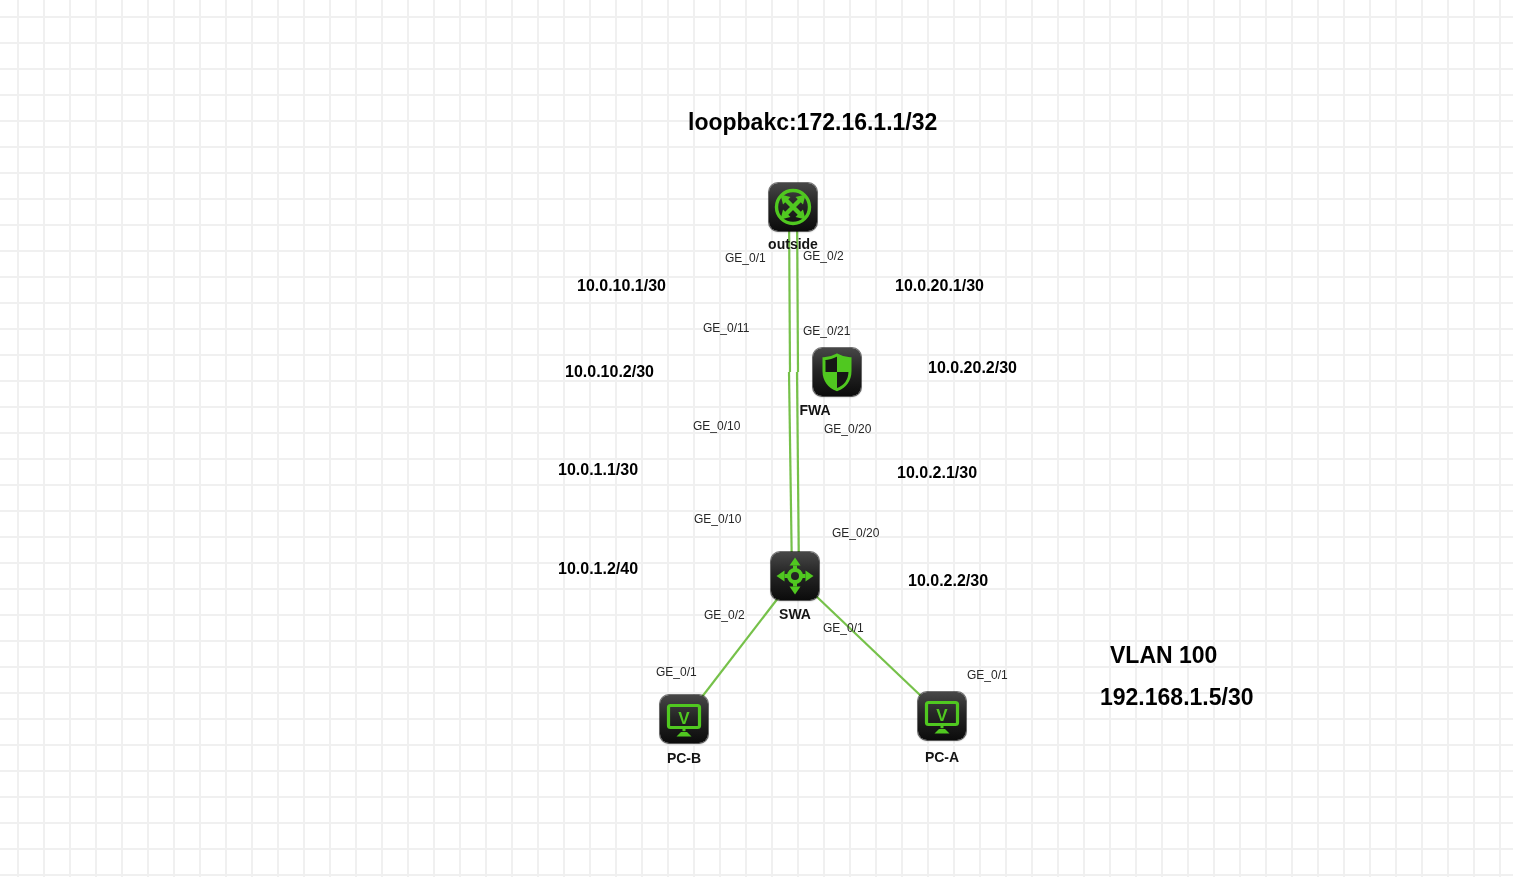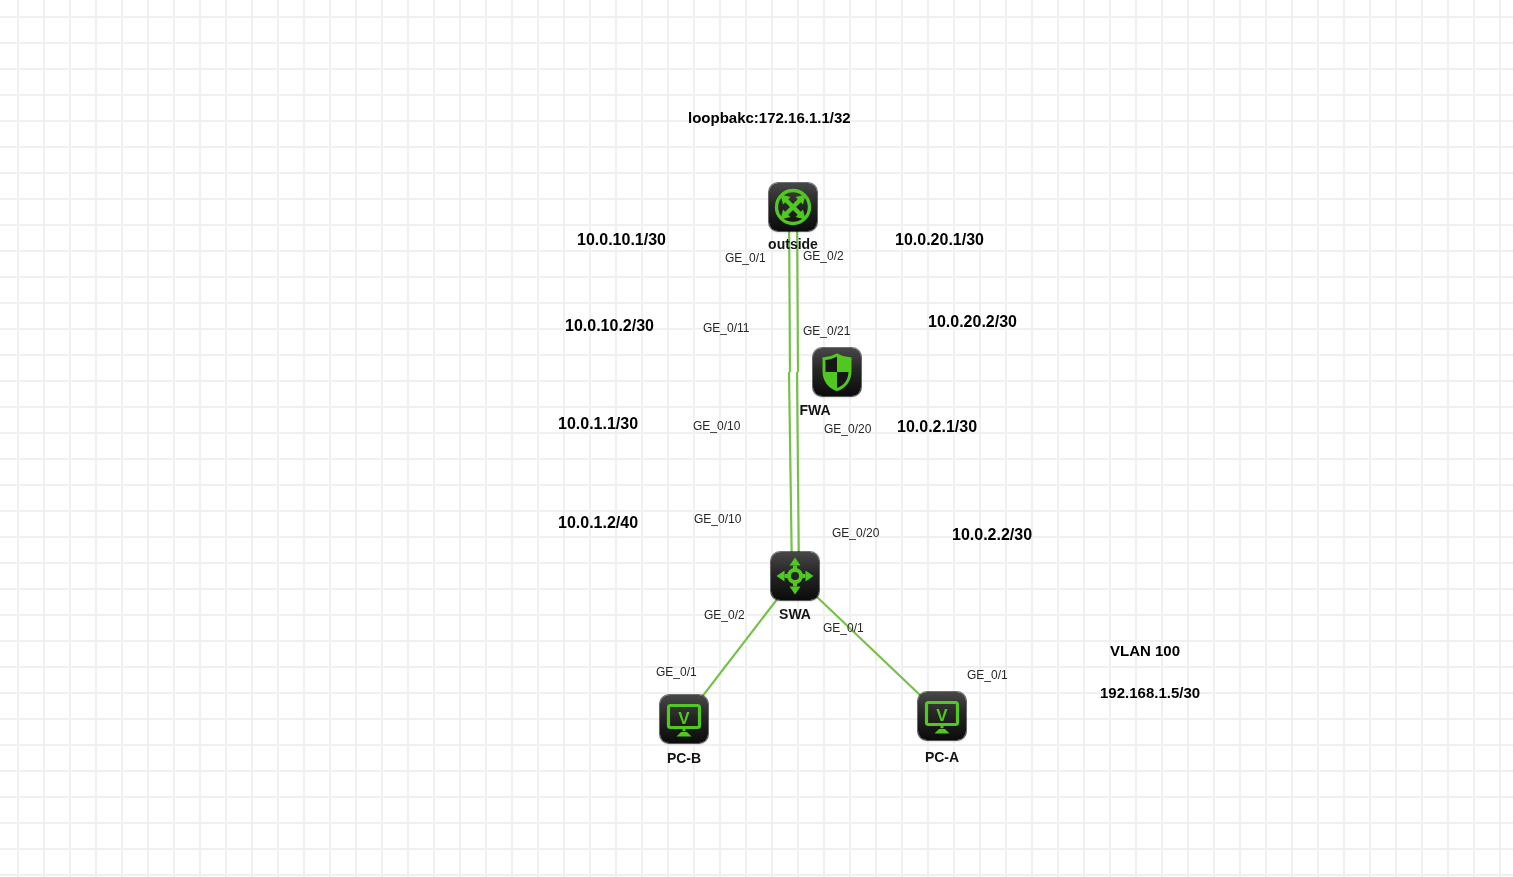--- a/index.html
+++ b/index.html
@@ -25,24 +25,24 @@
     background:linear-gradient(180deg,#474747 0%,#262626 45%,#0b0b0b 100%);
     box-shadow:0 0 0 1px rgba(0,0,0,.55), 0 1px 2px rgba(0,0,0,.35);
   }
   .device .body svg{display:block;}
   .dev-label{
     position:absolute;left:50%;transform:translateX(-50%);
     font-size:14px;font-weight:bold;color:#141414;white-space:nowrap;line-height:1;
   }
   .ip-label{
     position:absolute;font-size:16px;font-weight:bold;color:#000000;
-    white-space:nowrap;line-height:1.05;
+    white-space:nowrap;line-height:1.05;margin-top:46px;
   }
   .note-label{
-    position:absolute;font-size:15px;font-weight:bold;color:#000000;
+    position:absolute;font-size:23px;font-weight:bold;color:#000000;
     white-space:nowrap;line-height:1.05;
   }
   .if-label{
     position:absolute;font-size:12px;font-weight:normal;color:#262626;
     white-space:nowrap;line-height:1;
   }
 </style>
 </head>
 <body>
 
@@ -121,21 +121,21 @@
       </div>
     </div>
   <div id="labels-layer">
       <div class="ip-label" style="left: 577px; top: 232px;">10.0.10.1/30</div>
       <div class="ip-label" style="left: 895px; top: 232px;">10.0.20.1/30</div>
       <div class="ip-label" style="left: 565px; top: 318px; text-align: center;">10.0.10.2/30</div>
       <div class="ip-label" style="left: 928px; top: 314px;">10.0.20.2/30</div>
       <div class="ip-label" style="left: 558px; top: 416px;">10.0.1.1/30</div>
       <div class="ip-label" style="left: 897px; top: 419px;">10.0.2.1/30</div>
       <div class="ip-label" style="left: 558px; top: 515px;">10.0.1.2/40</div>
-      <div class="ip-label" style="left: 952px; top: 527px;">10.0.2.2/30</div>
+      <div class="ip-label" style="left: 908px; top: 527px;">10.0.2.2/30</div>
       <div class="note-label" style="left: 688px; top: 110px;">loopbakc:172.16.1.1/32</div>
       <div class="note-label" style="left: 1110px; top: 643px;">VLAN 100</div>
       <div class="note-label" style="left: 1100px; top: 685px;">192.168.1.5/30</div>
       <div class="if-label" style="left: 725px; top: 252px;">GE_0/1</div>
       <div class="if-label" style="left: 803px; top: 250px;">GE_0/2</div>
       <div class="if-label" style="left: 703px; top: 322px;">GE_0/11</div>
       <div class="if-label" style="left: 803px; top: 325px;">GE_0/21</div>
       <div class="if-label" style="left: 693px; top: 420px;">GE_0/10</div>
       <div class="if-label" style="left: 824px; top: 423px;">GE_0/20</div>
       <div class="if-label" style="left: 694px; top: 513px;">GE_0/10</div>

